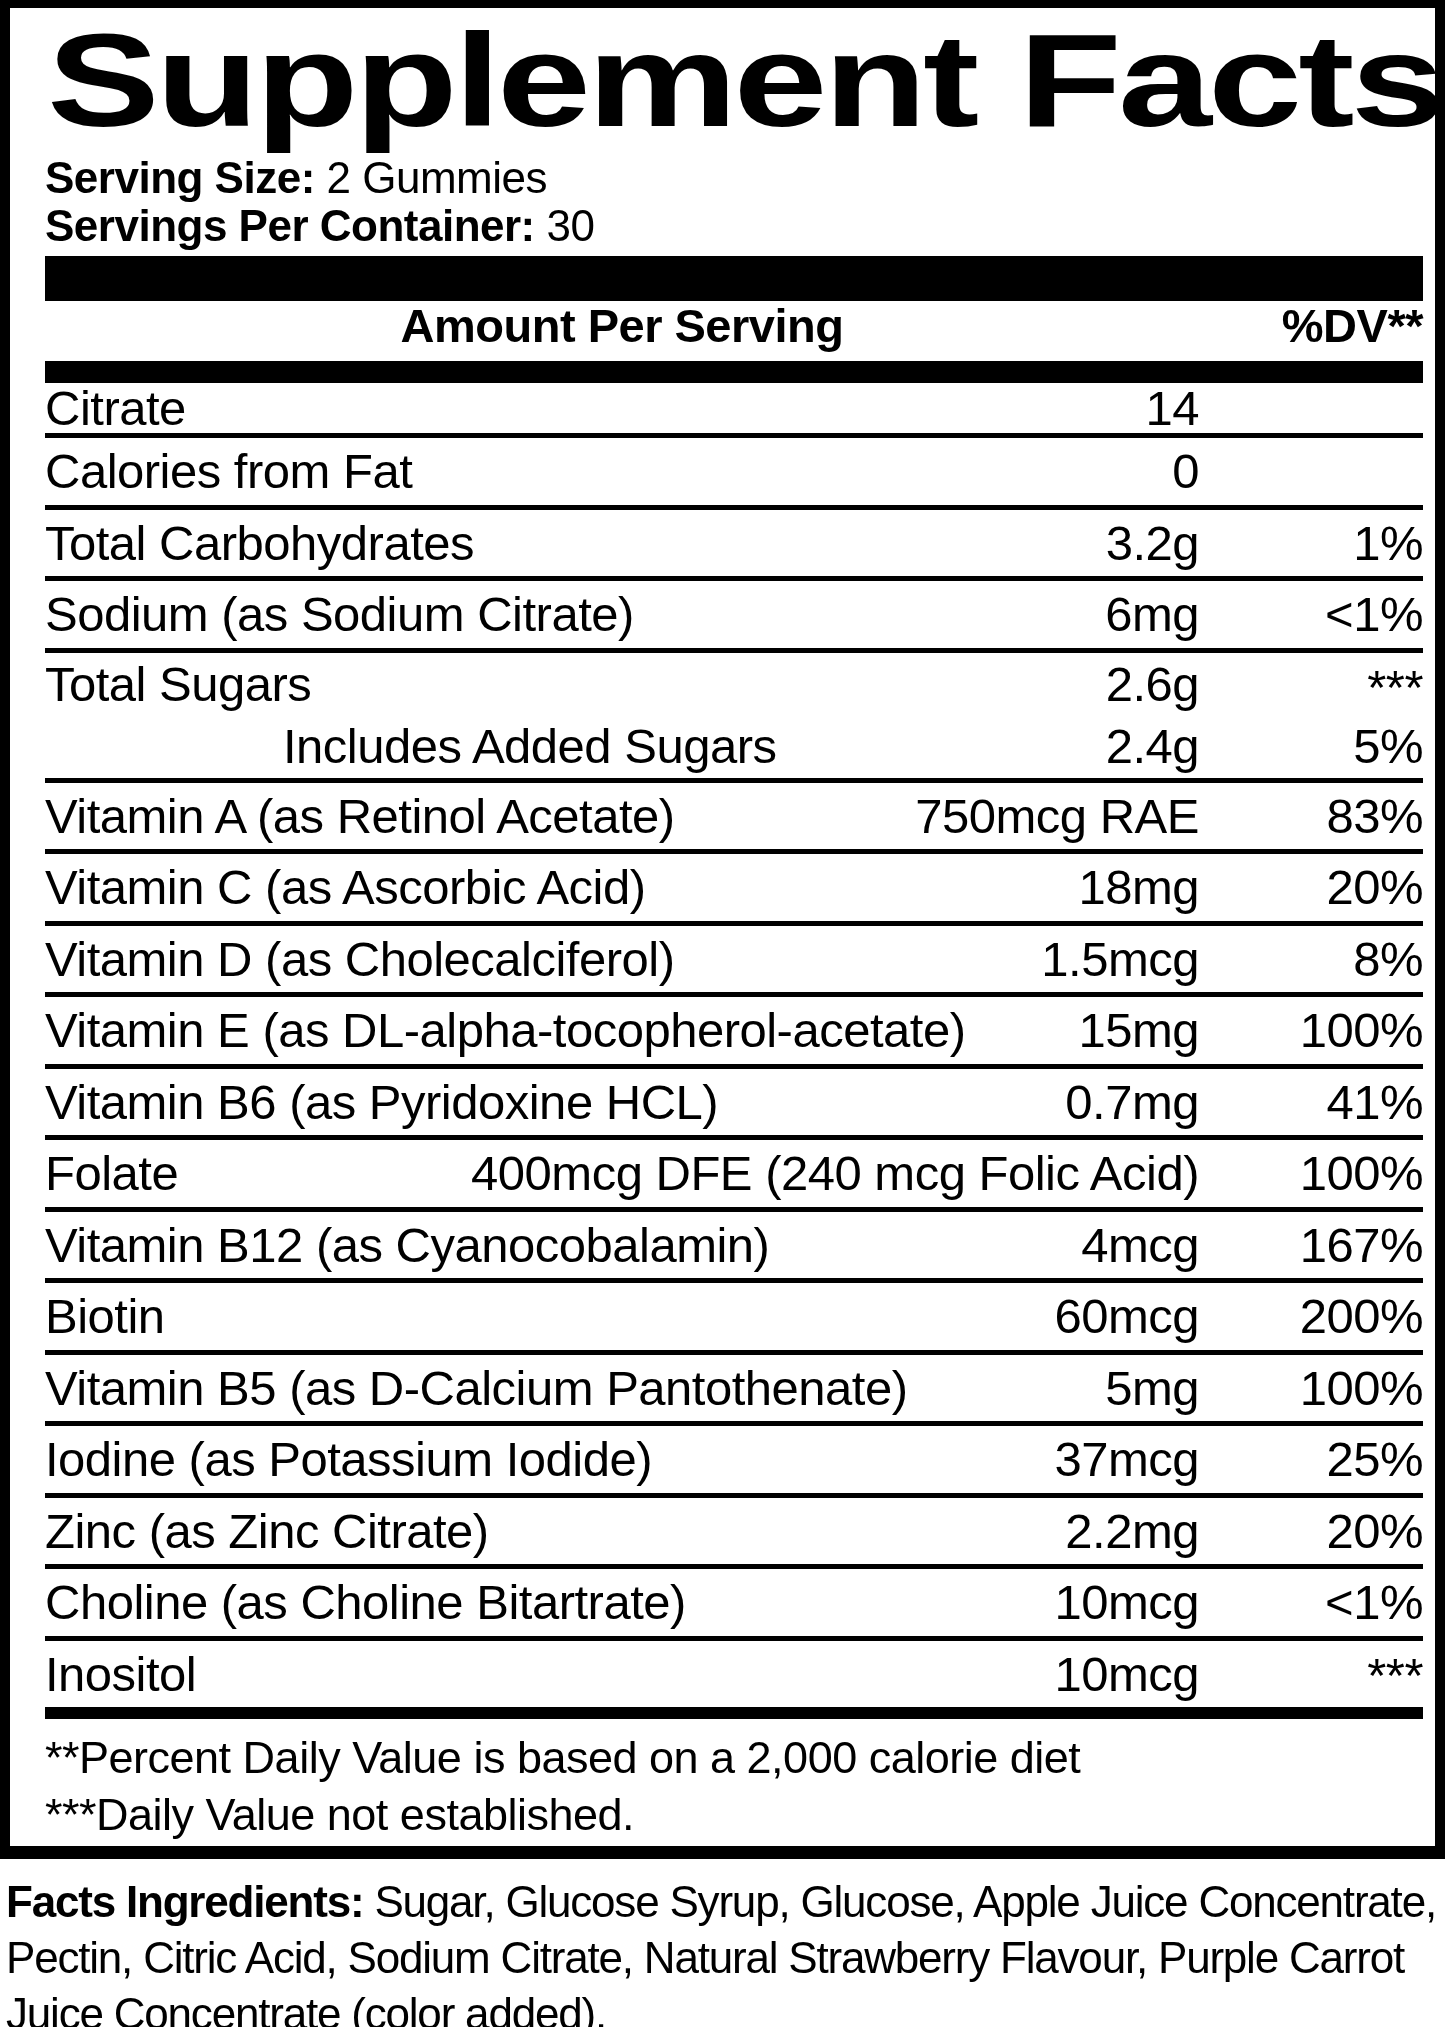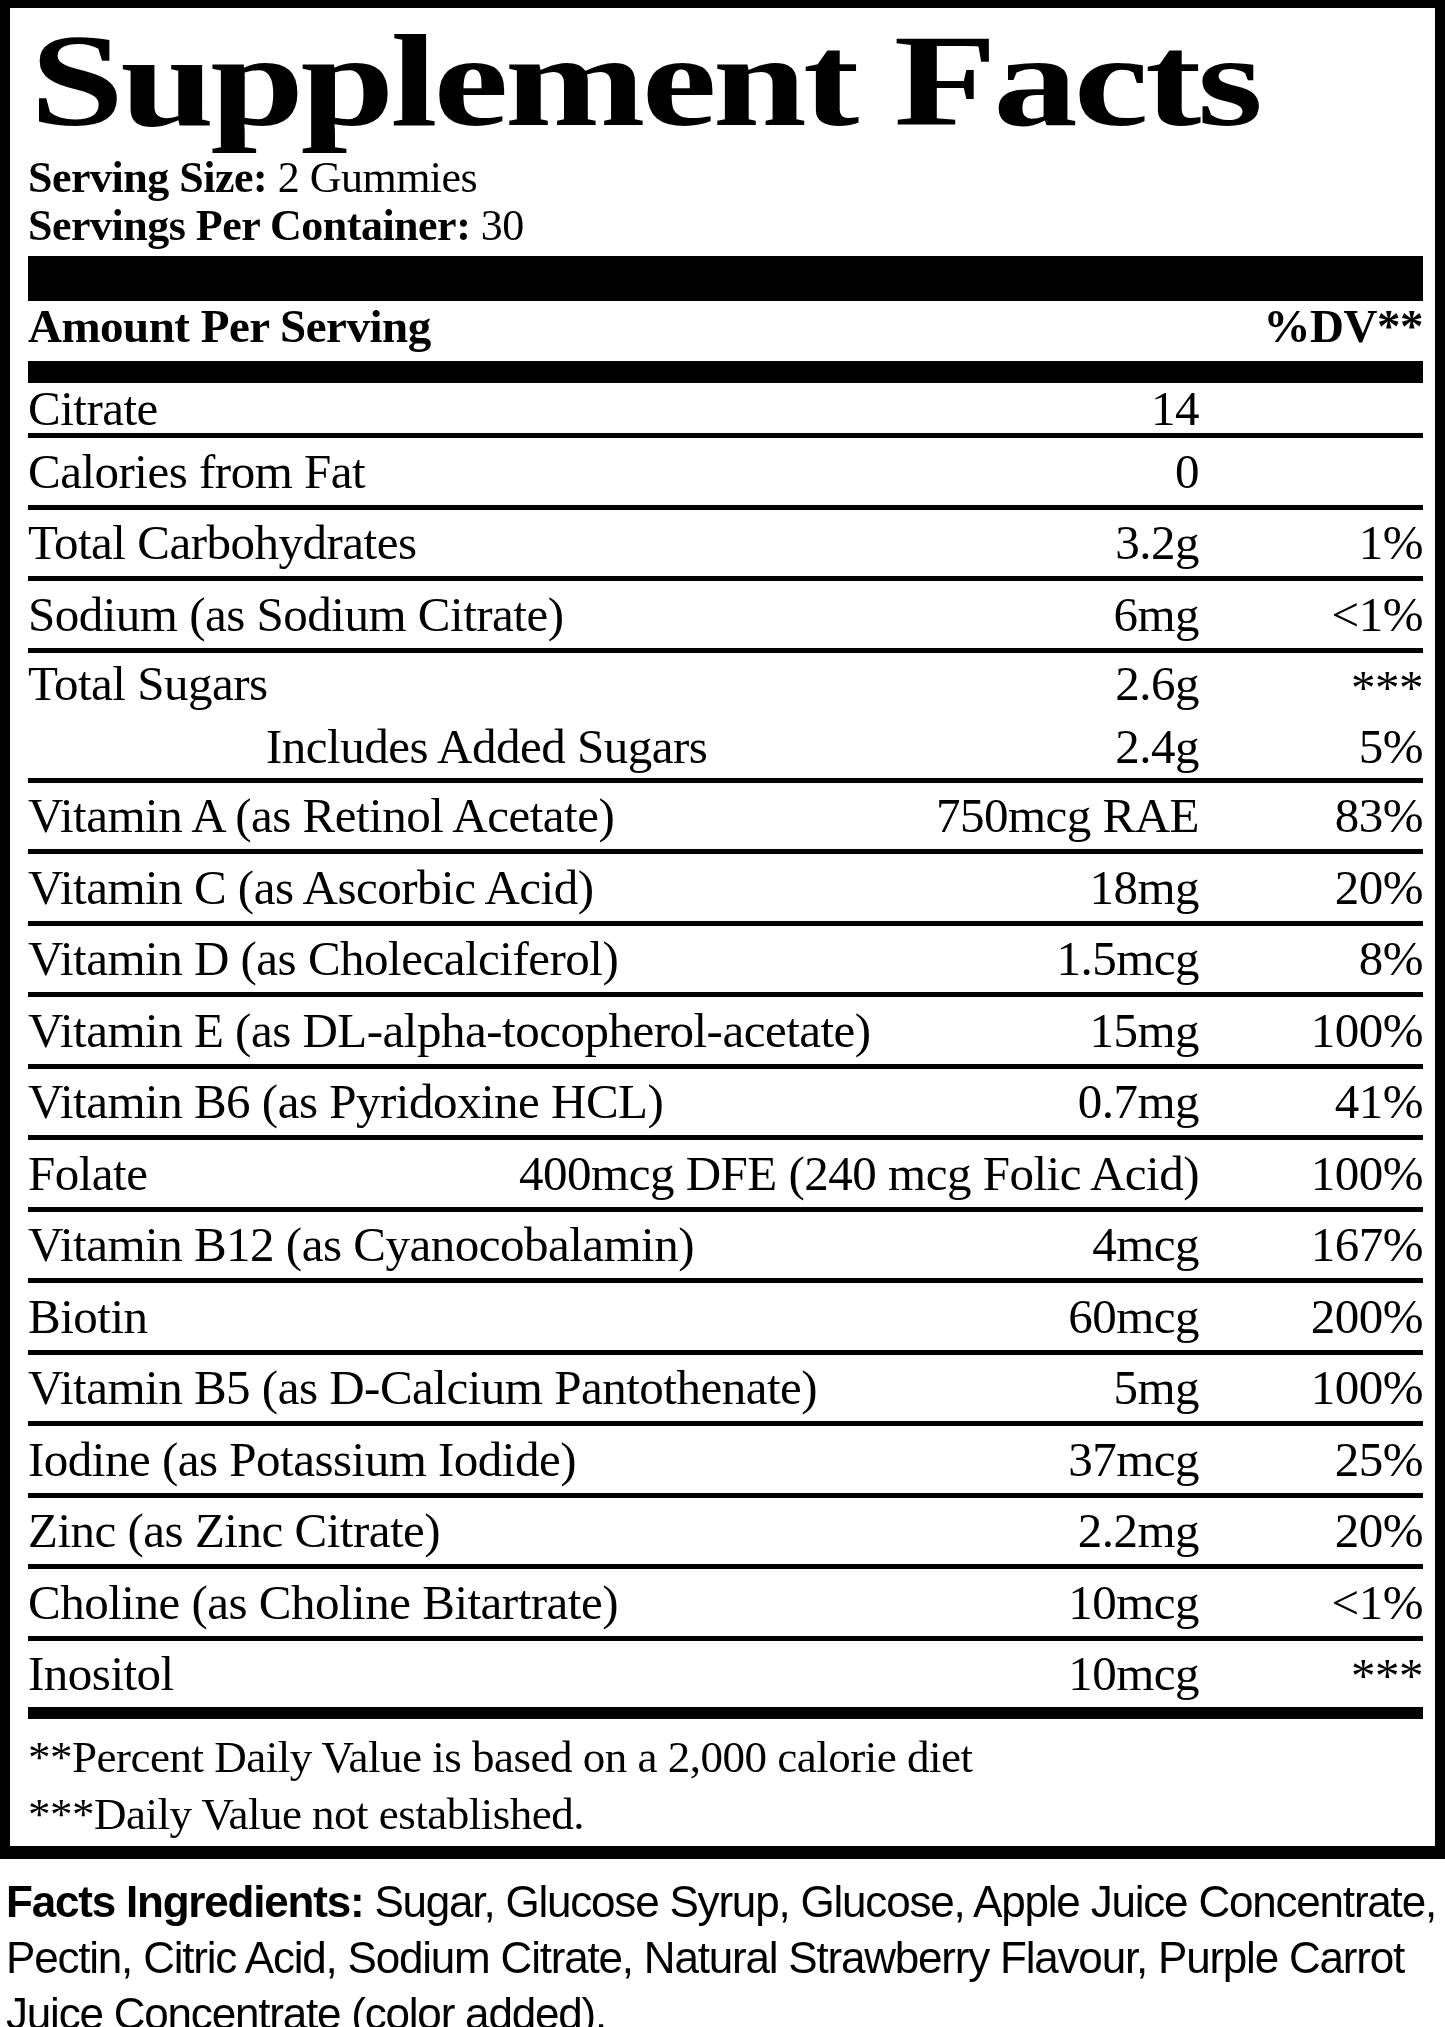--- a/index.html
+++ b/index.html
@@ -11,21 +11,21 @@
   }
   
   .panel{
     box-sizing:content-box;
     border:solid #000;
     border-width:8px 10px 13px 10px;
     height:1838px;
     overflow:hidden;
     background:#fff;
   }
-  .panel-inner{padding:0 12px 0 18px;font-family:Liberation Serif, serif;}
+  .panel-inner{padding:0 12px 0 35px;}
   
   .title-wrap{height:138px;margin-top:8px;overflow:visible;white-space:nowrap;}
   .title-text{
     display:inline-block;
     font-size:132px;line-height:130px;font-weight:bold;
     letter-spacing:-3px;
     transform:scaleX(1.28);
     transform-origin:0 50%;
     margin-left:2px;
   }
@@ -36,21 +36,21 @@
   .bar-thick{height:45px;background:#000;margin-top:6px;}
   .bar-medium{height:22px;background:#000;margin-top:2px;}
   .bar-thin{height:12px;background:#000;}
   
   .col-header{
     display:flex;align-items:flex-end;
     height:58px;padding-bottom:6px;box-sizing:border-box;
     font-size:47px;font-weight:bold;letter-spacing:-0.5px;
   }
   .col-header .spacer{flex:0 0 auto;}
-  .col-header .amount-head{flex:1;text-align:left;white-space:nowrap;margin-top:28px;}
+  .col-header .amount-head{flex:1;text-align:center;white-space:nowrap;margin-top:28px;}
   .col-header .dv-head{width:224px;text-align:right;white-space:nowrap;}
   
   .rows{}
   .row{
     display:flex;align-items:center;
     height:66.5px;
     border-bottom:5px solid #000;
     font-size:49px;letter-spacing:-0.5px;
   }
   .rows .row:first-child{height:50px;}

